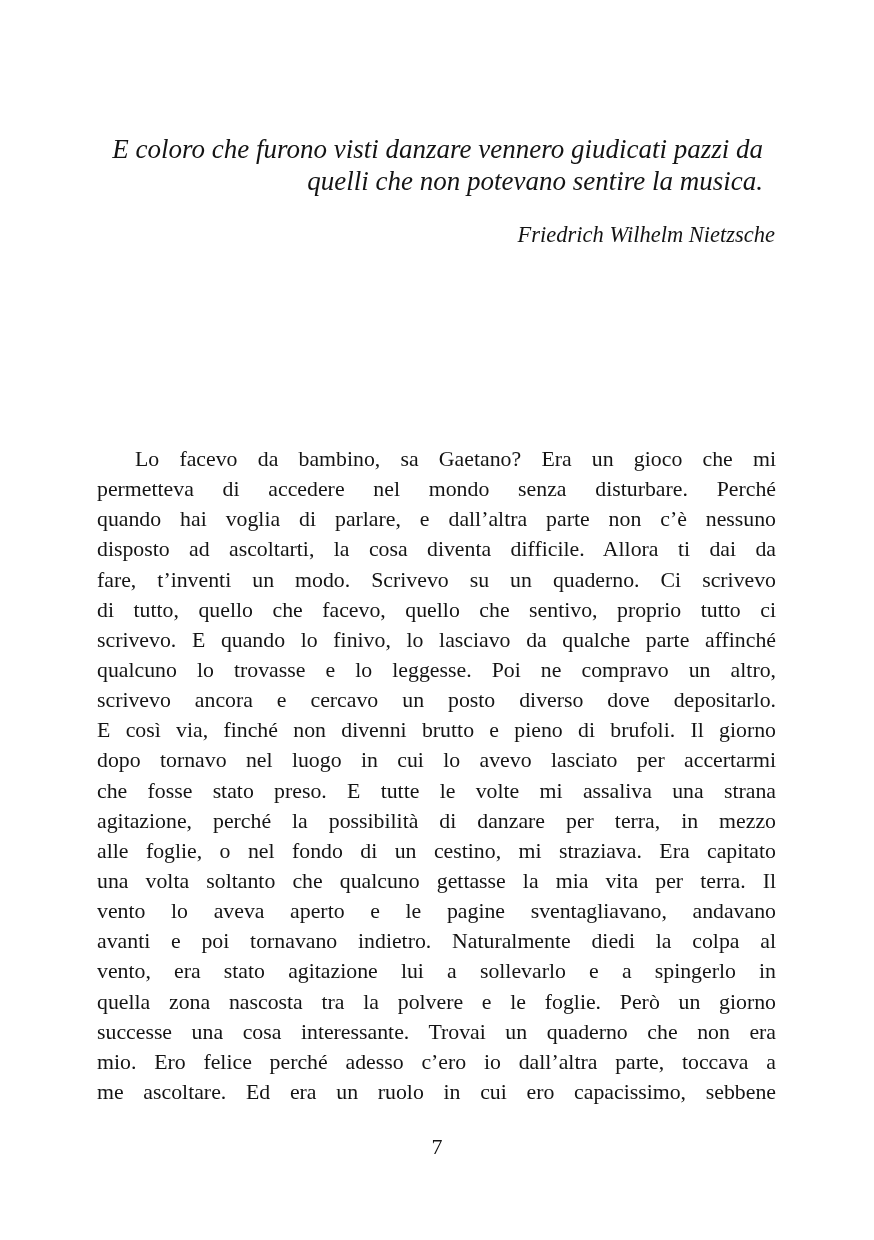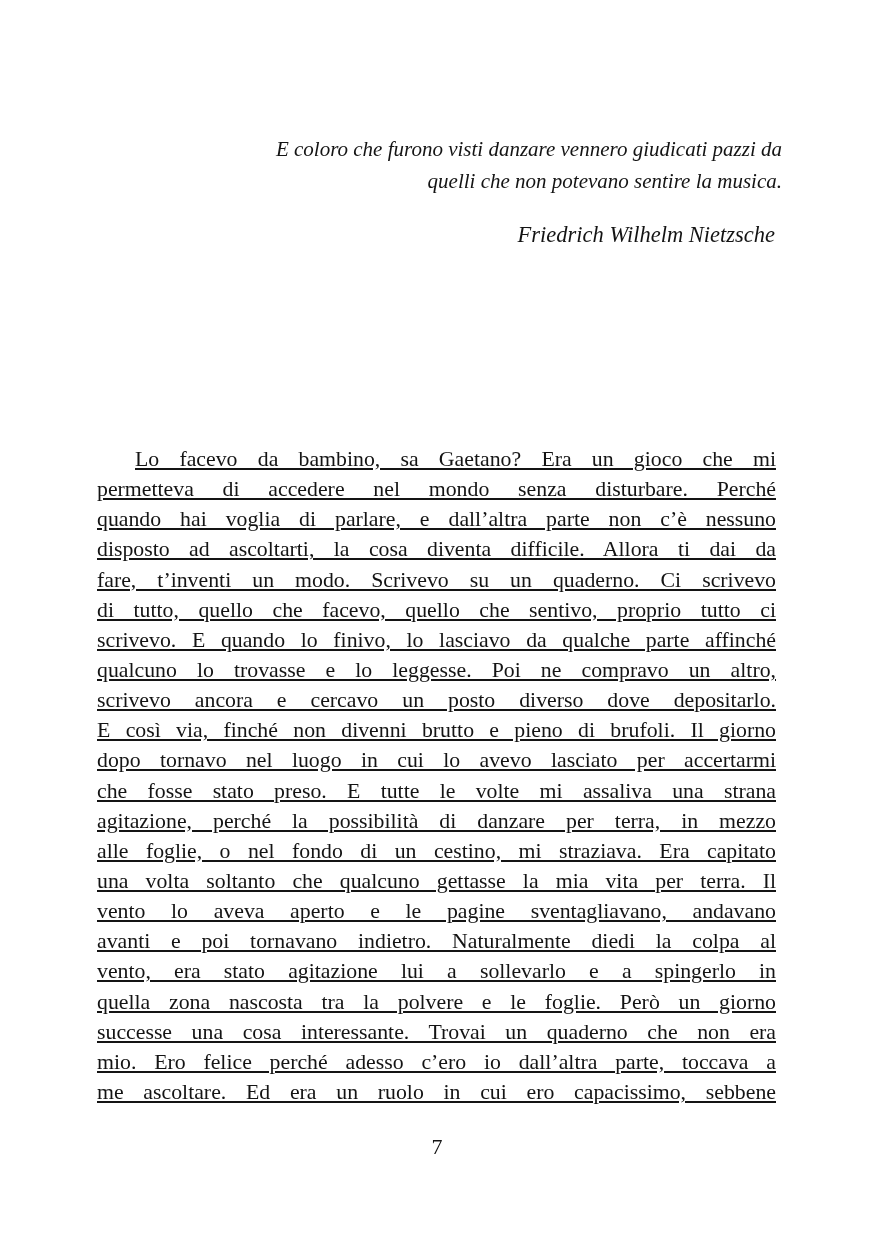--- a/index.html
+++ b/index.html
@@ -10,45 +10,44 @@
   }
   body {
     position: relative;
     font-family: "Liberation Serif", serif;
     color: #141414;
     overflow: hidden;
   }
   .epigraph {
     position: absolute;
     left: 98px;
-    right: 92px;
+    right: 111px;
     top: 133px;
     font-style: italic;
-    font-size: 21px;
+    font-size: 27px;
     line-height: 32px;
     text-align: right;
   }
   .epigraph-line { white-space: nowrap; }
   .attribution {
     position: absolute;
     right: 99px;
     top: 220px;
     font-style: italic;
     font-size: 22.5px;
     line-height: 30px;
     text-align: left;
   }
   .body-text {
     position: absolute;
     left: 97px;
     width: 679px;
     top: 444px;
     font-size: 21.8px;
     line-height: 30.15px;
-    text-decoration: underline;
   }
   .body-line {
     text-align: justify;
     text-align-last: justify;
     height: 30.15px;
     overflow: hidden;
   }
   .body-line:first-child { text-indent: 38px; }
   .page-number {
     position: absolute;

